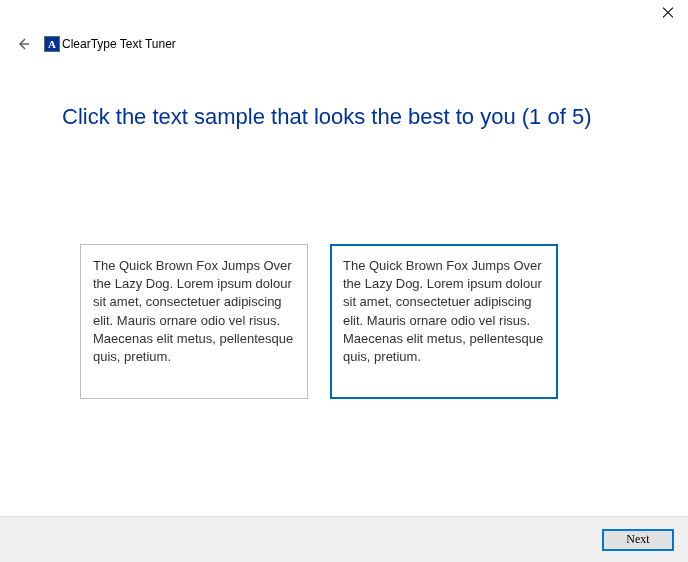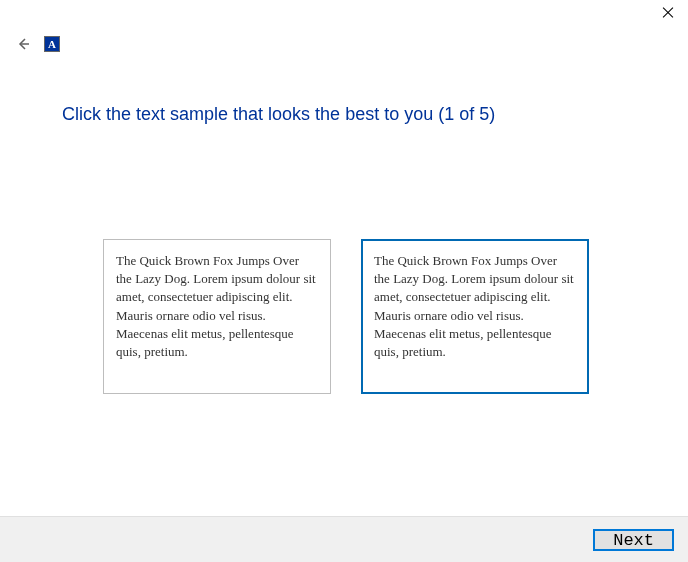--- a/index.html
+++ b/index.html
@@ -68,30 +68,29 @@
       font-family: Georgia, serif;
     }
     .app-title {
       font-size: 12px;
       color: #000;
       margin-left: -4px;
     }
 
     .heading {
       color: #003399;
-      font-size: 18px;
+      font-size: 22px;
       font-weight: 400;
       padding: 48px 8px 0 62px;
     }
 
     .samples {
       display: flex;
-      gap: 30px;
-      padding: 114px 0 0 103px;
-      font-family: Liberation Serif, serif;
+      gap: 22px;
+      padding: 114px 0 0 80px;
     }
     .sample-box {
       width: 228px;
       height: 155px;
       border: 1px solid #bdbdbd;
       padding: 12px 12px;
       font-size: 13px;
       line-height: 1.4;
       color: #333;
       cursor: pointer;
@@ -112,22 +111,22 @@
       border-top: 1px solid #e0e0e0;
       display: flex;
       align-items: center;
       justify-content: flex-end;
       padding-right: 14px;
       gap: 8px;
     }
     .btn {
       min-width: 72px;
       height: 22px;
-      font-size: 17px;
-      font-family: Liberation Mono, monospace;
+      font-size: 12px;
+      font-family: Liberation Serif, serif;
       background: #e1e1e1;
       border: 1px solid #adadad;
       cursor: pointer;
       padding: 0 18px;
     }
     .btn.primary {
       border: 2px solid #0078d7;
       background: #e1e1e1;
     }
   </style>
@@ -140,20 +139,21 @@
 
 <div class="header-row">
   <div class="back-arrow">
     <svg width="16" height="16" viewBox="0 0 16 16">
       <path d="M10 3 L5 8 L10 13" fill="none" stroke="#606060" stroke-width="1.5"></path>
       <line x1="5" y1="8" x2="14" y2="8" stroke="#606060" stroke-width="1.5"></line>
     </svg>
   </div>
   <div style="display:flex;align-items:center;gap:6px;">
     <div class="app-icon">A</div>
+    <div class="app-title">ClearType Text Tuner</div>
   </div>
 </div>
 
 <div class="heading">Click the text sample that looks the best to you (1 of 5)</div>
 
 <div class="samples">
   <div class="sample-box">The Quick Brown Fox Jumps Over the Lazy Dog. Lorem ipsum dolour sit amet, consectetuer adipiscing elit. Mauris ornare odio vel risus. Maecenas elit metus, pellentesque quis, pretium.</div>
   <div class="sample-box selected">The Quick Brown Fox Jumps Over the Lazy Dog. Lorem ipsum dolour sit amet, consectetuer adipiscing elit. Mauris ornare odio vel risus. Maecenas elit metus, pellentesque quis, pretium.</div>
 </div>
 

